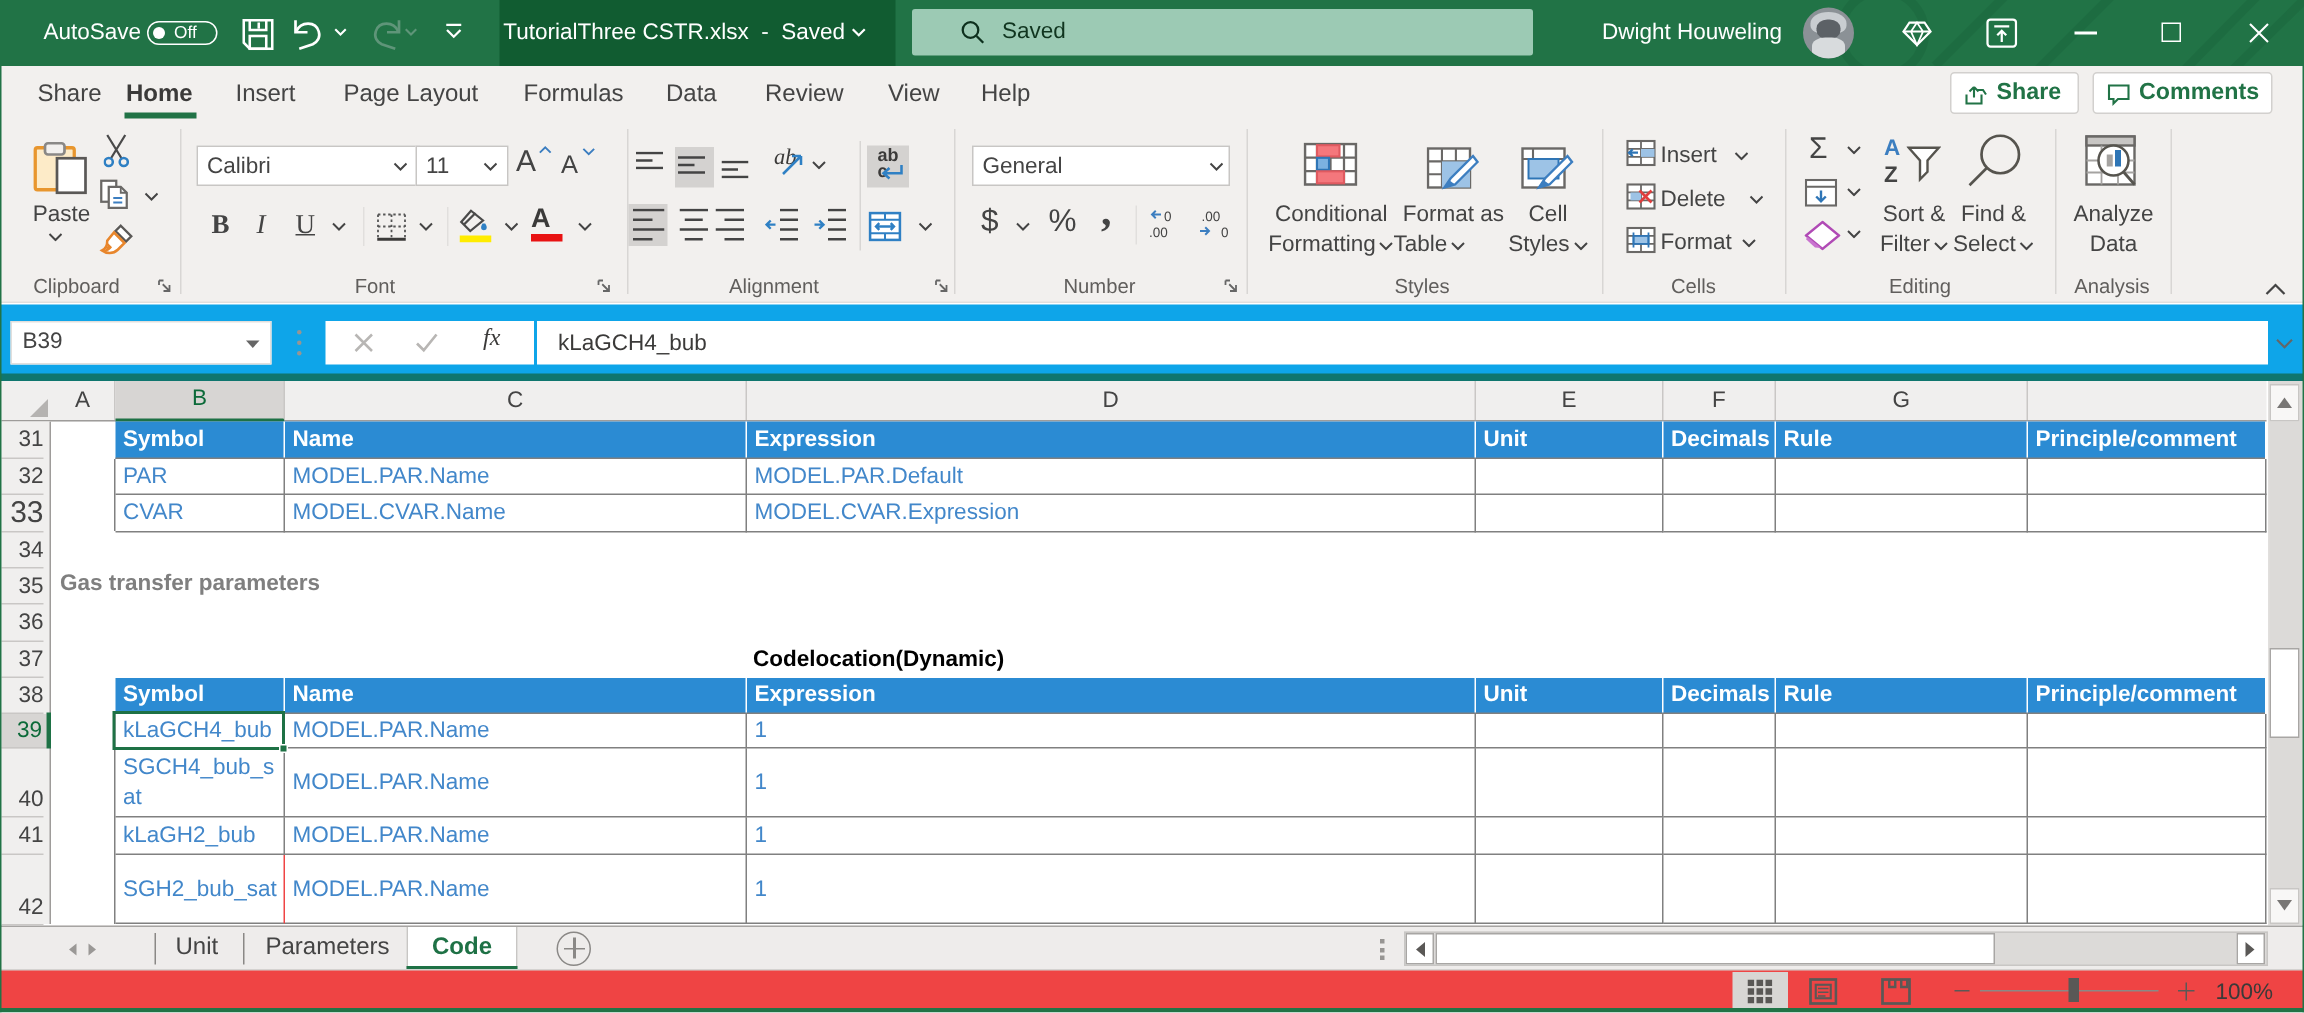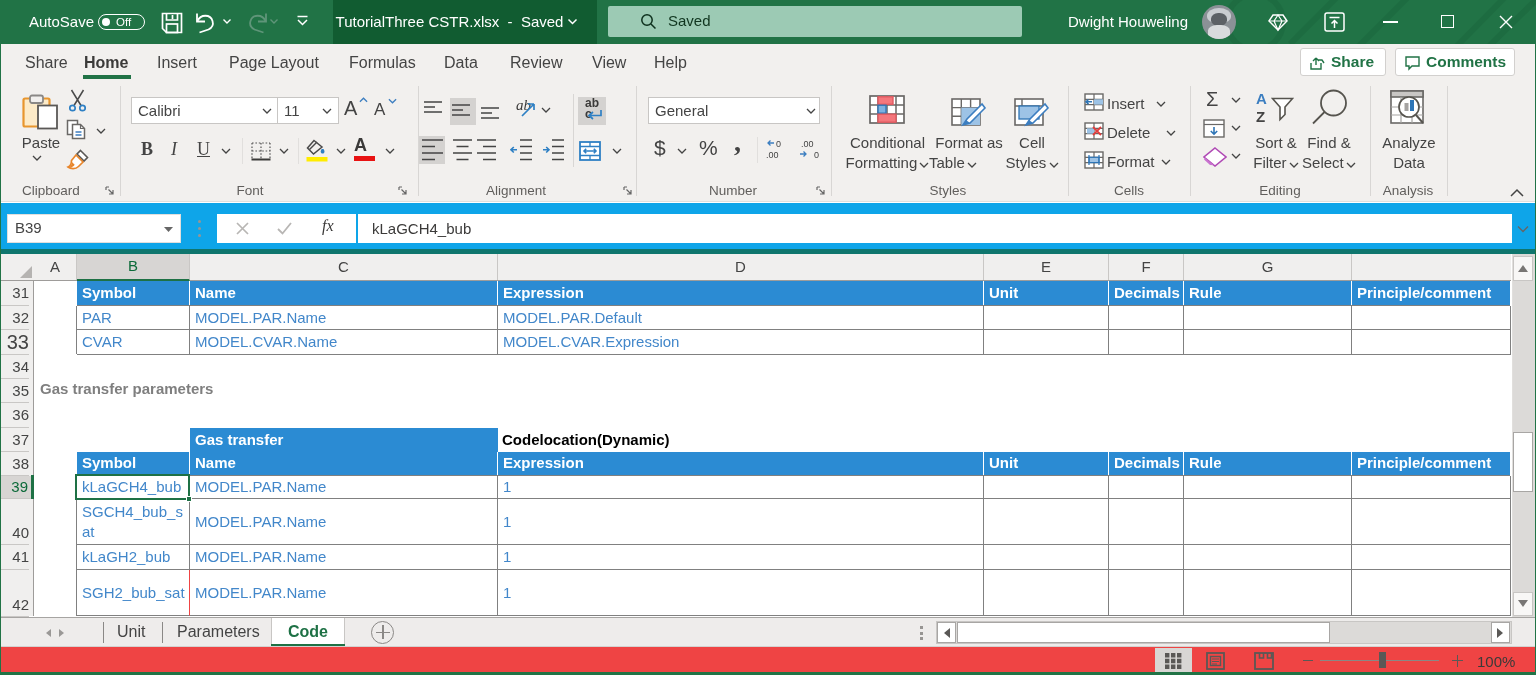--- a/index.html
+++ b/index.html
@@ -480,21 +480,20 @@
   <div class="abs" id="r33" style="left:77px;top:76px;height:25px;font-size:15px;color:#4287ca;line-height:24px;">
       <div class="abs" style="left:0px;top:0;width:113px;height:25px;border-right:1px solid #808080;border-bottom:1px solid #808080;padding-left:5px;">CVAR</div>
       <div class="abs" style="left:113px;top:0;width:308px;height:25px;border-right:1px solid #808080;border-bottom:1px solid #808080;padding-left:5px;">MODEL.CVAR.Name</div>
       <div class="abs" style="left:421px;top:0;width:486px;height:25px;border-right:1px solid #808080;border-bottom:1px solid #808080;padding-left:5px;">MODEL.CVAR.Expression</div>
       <div class="abs" style="left:907px;top:0;width:125px;height:25px;border-right:1px solid #808080;border-bottom:1px solid #808080;padding-left:5px;"></div>
       <div class="abs" style="left:1032px;top:0;width:75px;height:25px;border-right:1px solid #808080;border-bottom:1px solid #808080;padding-left:5px;"></div>
       <div class="abs" style="left:1107px;top:0;width:168px;height:25px;border-right:1px solid #808080;border-bottom:1px solid #808080;padding-left:5px;"></div>
       <div class="abs" style="left:1275px;top:0;width:159px;height:25px;border-right:1px solid #808080;border-bottom:1px solid #808080;padding-left:5px;"></div>
     </div>
   <div class="abs" style="left:40px;top:126px;font-size:15px;font-weight:bold;color:#7f7f7f;">Gas transfer parameters</div>
-  <div class="abs" style="left:190px;top:174px;width:308px;height:24px;background:#2b8bd3;color:#fff;font-weight:bold;font-size:15px;line-height:24px;padding-left:5px;">Gas transfer</div>
   <div class="abs" style="left:502px;top:174px;height:24px;font-size:15px;font-weight:bold;color:#000;line-height:24px;">Codelocation(Dynamic)</div>
   <div class="abs" style="left:77px;top:198px;width:1433px;height:24px;background:#2b8bd3;border-bottom:1px solid #808080;color:#fff;font-weight:bold;font-size:15px;line-height:22px;">
       <div class="abs" style="left:0px;top:0;width:113px;height:23px;border-right:1px solid #fff;padding-left:5px;">Symbol</div>
       <div class="abs" style="left:113px;top:0;width:308px;height:23px;border-right:1px solid #fff;padding-left:5px;">Name</div>
       <div class="abs" style="left:421px;top:0;width:486px;height:23px;border-right:1px solid #fff;padding-left:5px;">Expression</div>
       <div class="abs" style="left:907px;top:0;width:125px;height:23px;border-right:1px solid #fff;padding-left:5px;">Unit</div>
       <div class="abs" style="left:1032px;top:0;width:75px;height:23px;border-right:1px solid #fff;padding-left:5px;">Decimals</div>
       <div class="abs" style="left:1107px;top:0;width:168px;height:23px;border-right:1px solid #fff;padding-left:5px;">Rule</div>
       <div class="abs" style="left:1275px;top:0;width:159px;height:23px;padding-left:5px;">Principle/comment</div>
     </div>

